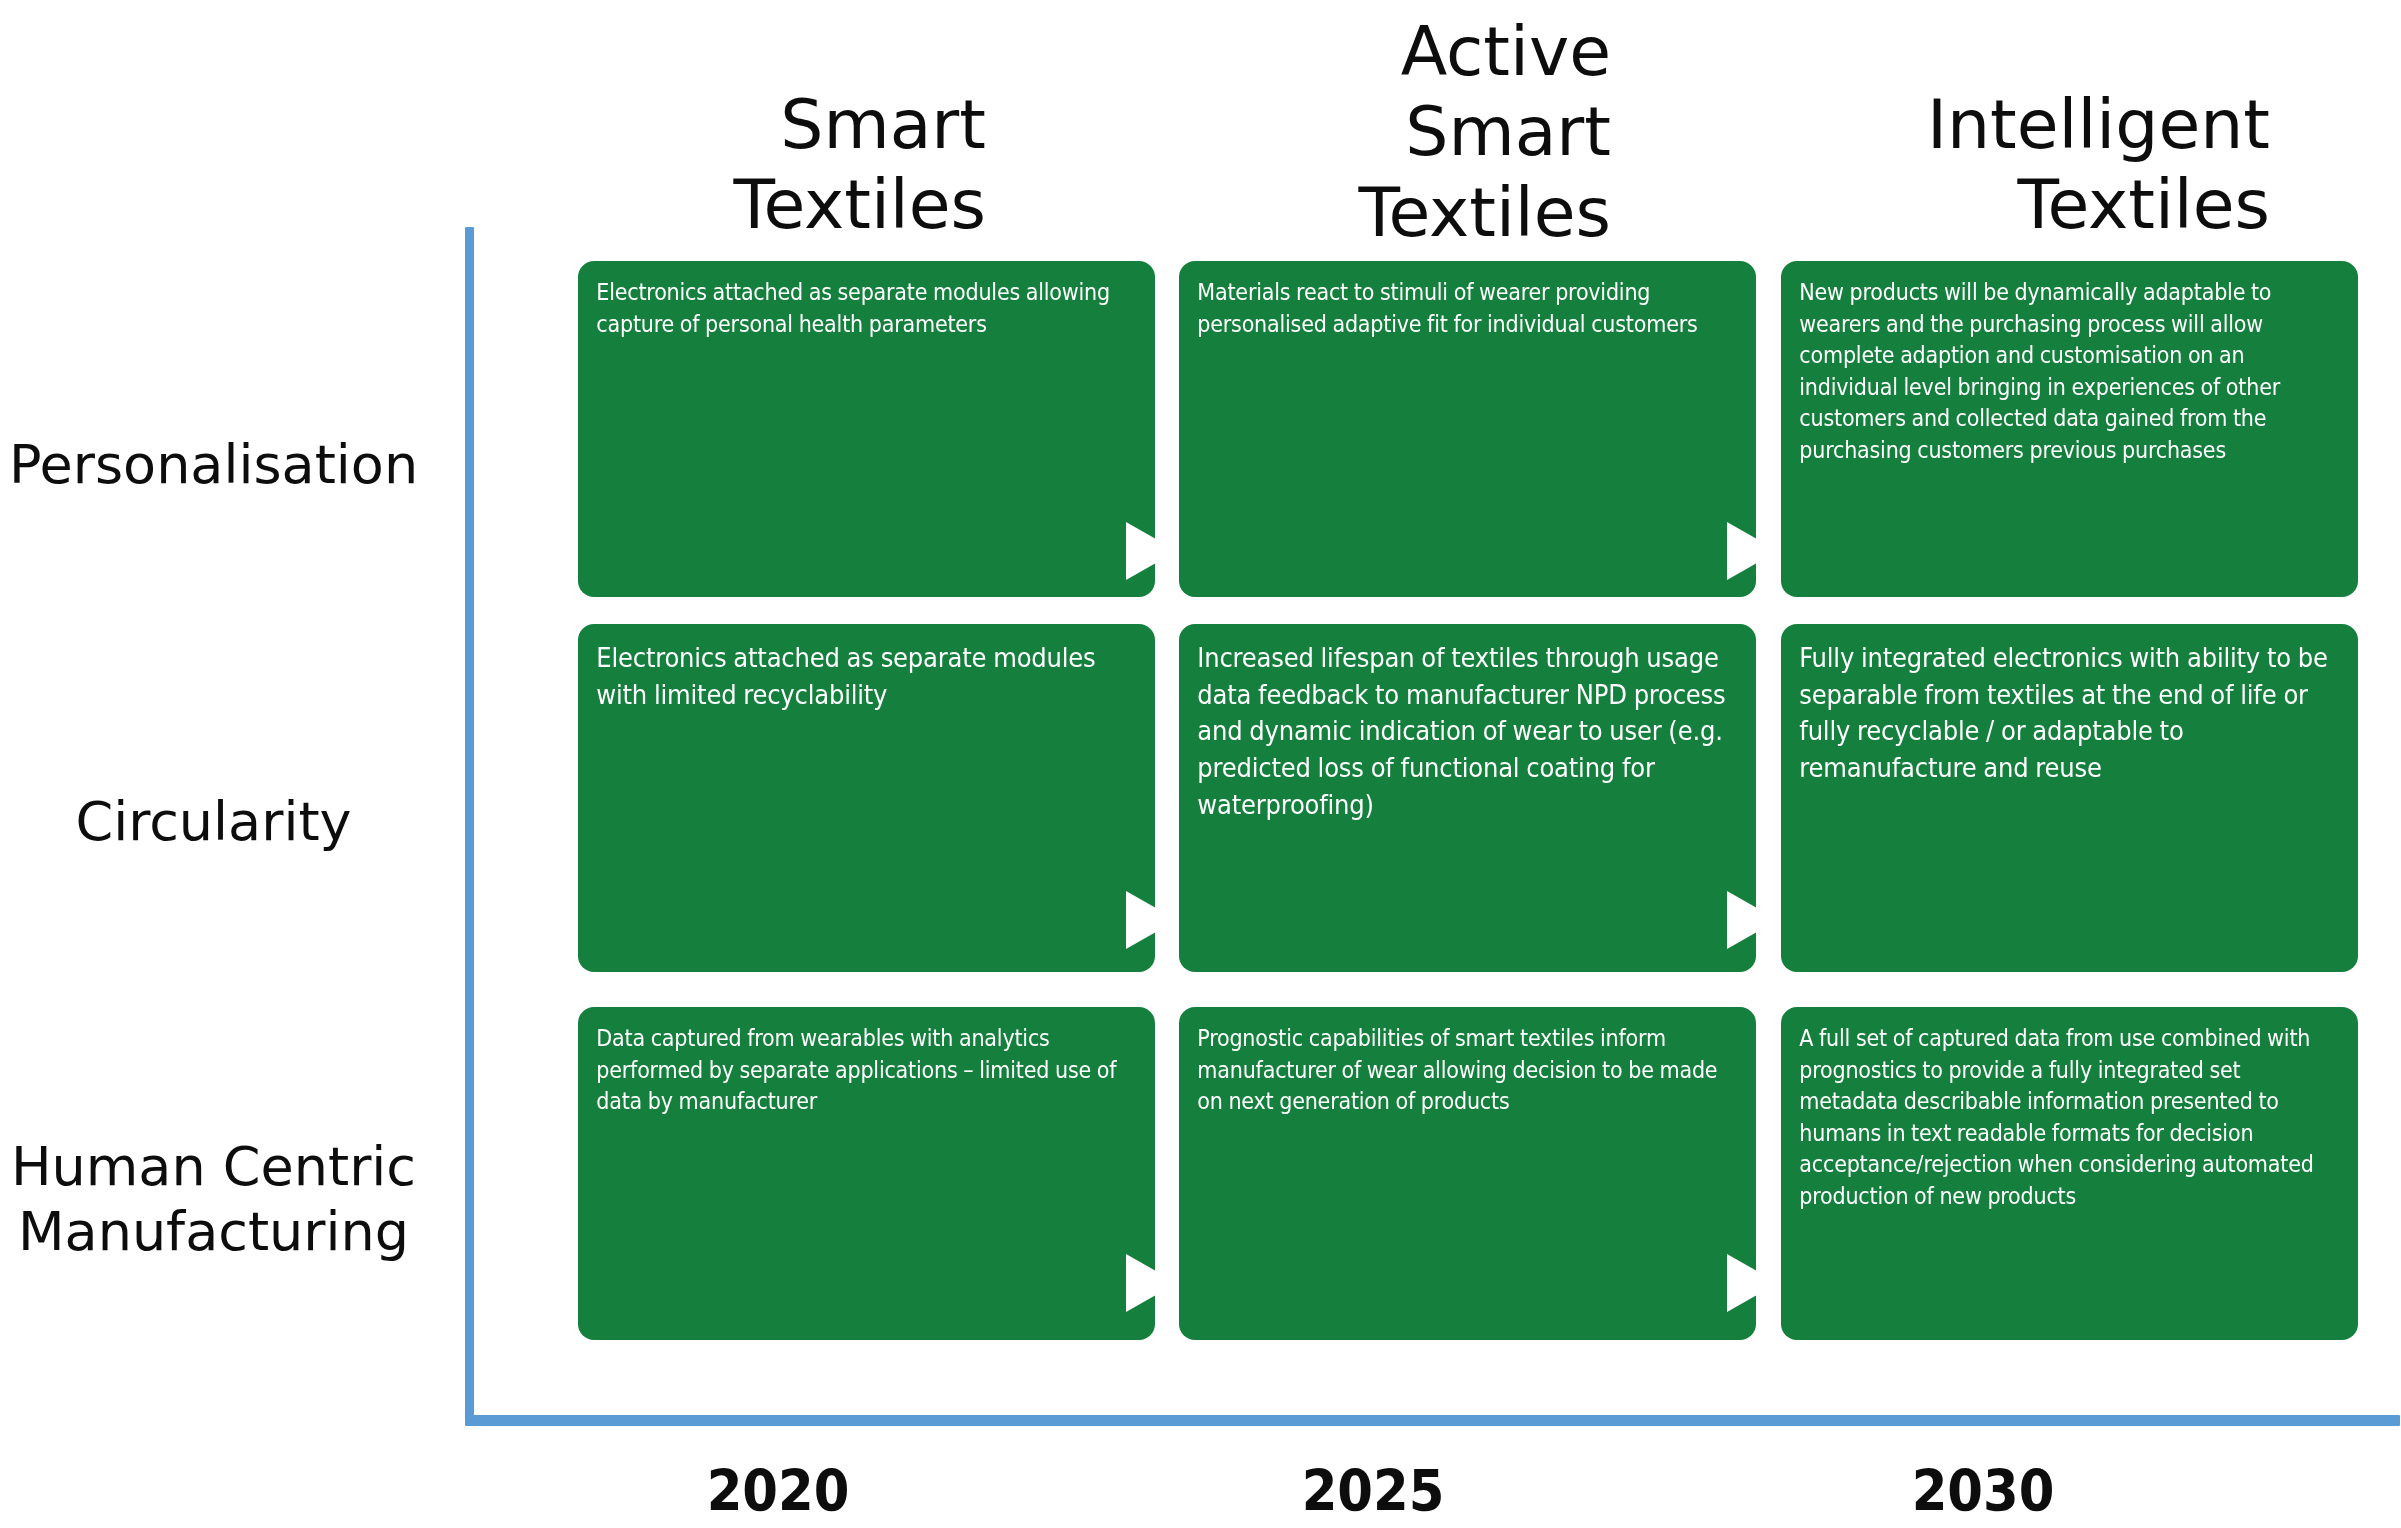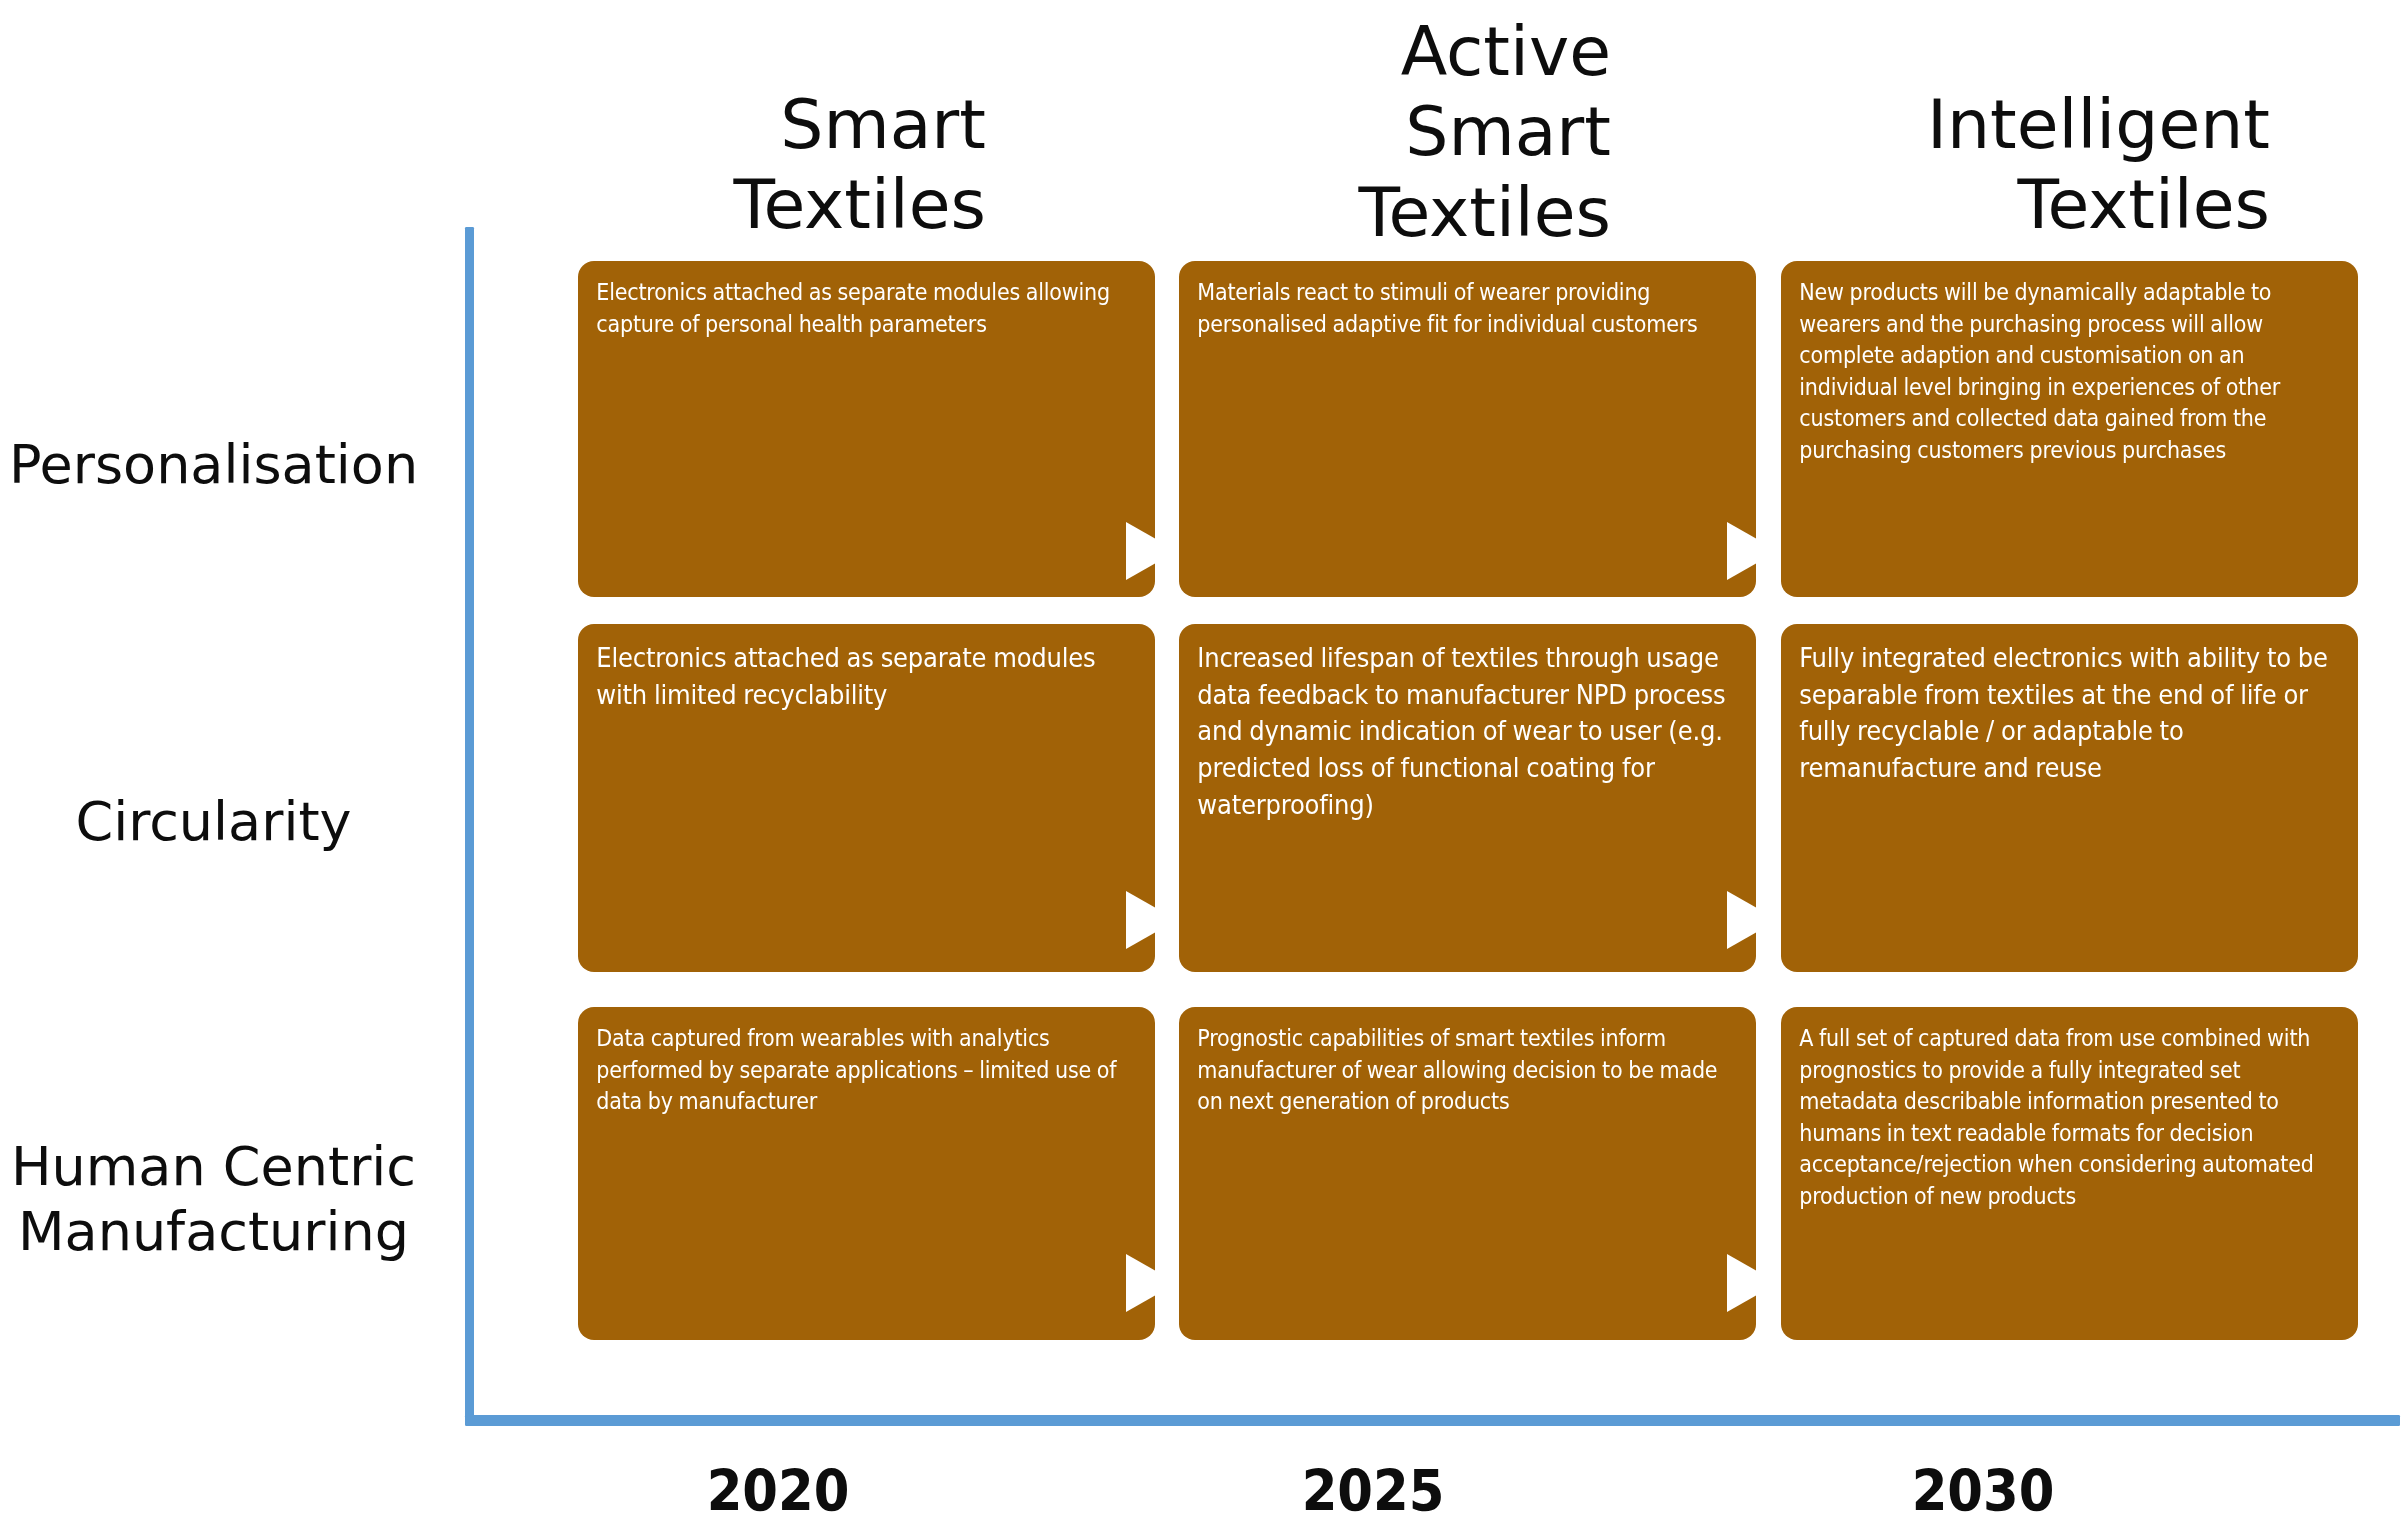--- a/index.html
+++ b/index.html
@@ -48,21 +48,21 @@
     color:#0d0d0d;
     text-align:center;
     white-space:pre-line;
     font-weight:400;
     margin-top:12px;
   }
 
   
   .cell{
     position:absolute;
-    background:#a16207;
+    background:#15803d;
     border-radius:16px;
     box-sizing:border-box;
     overflow:hidden;
   }
   .cell-text{
     position:absolute;
     left:0; right:0;
     top:16px;
     padding:0 16px 0 18.3px;
     color:#ffffff;

